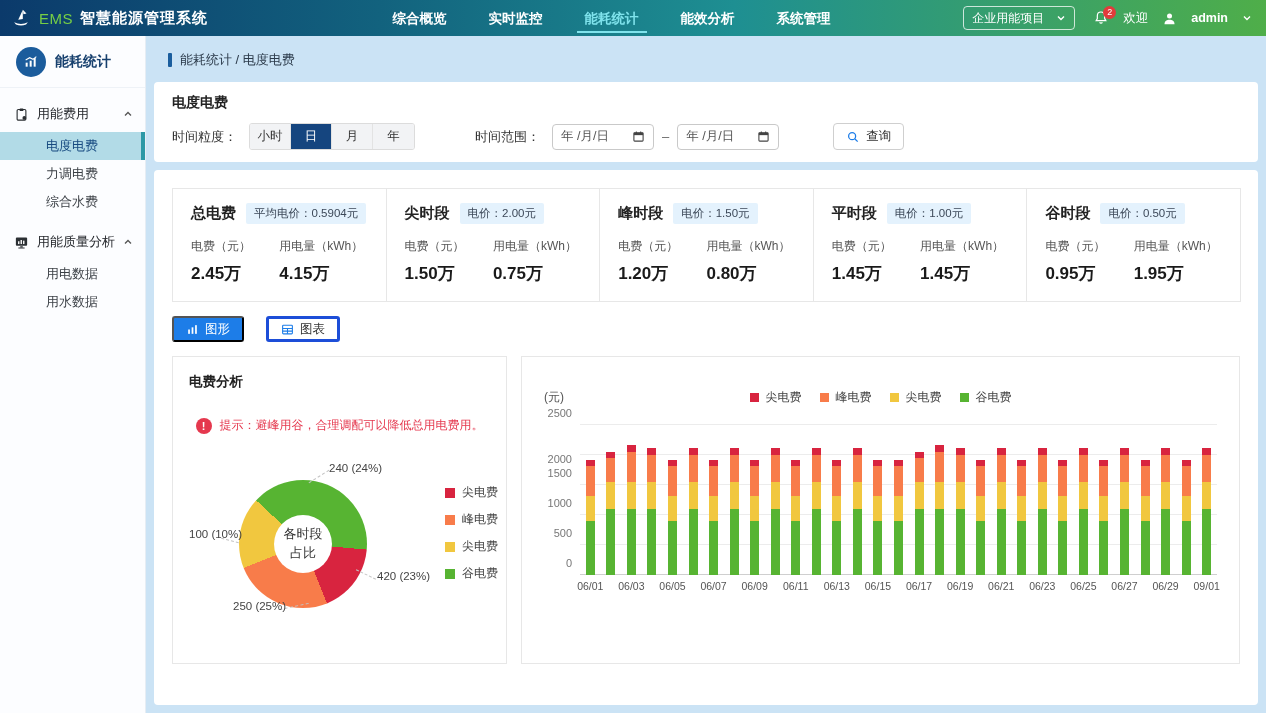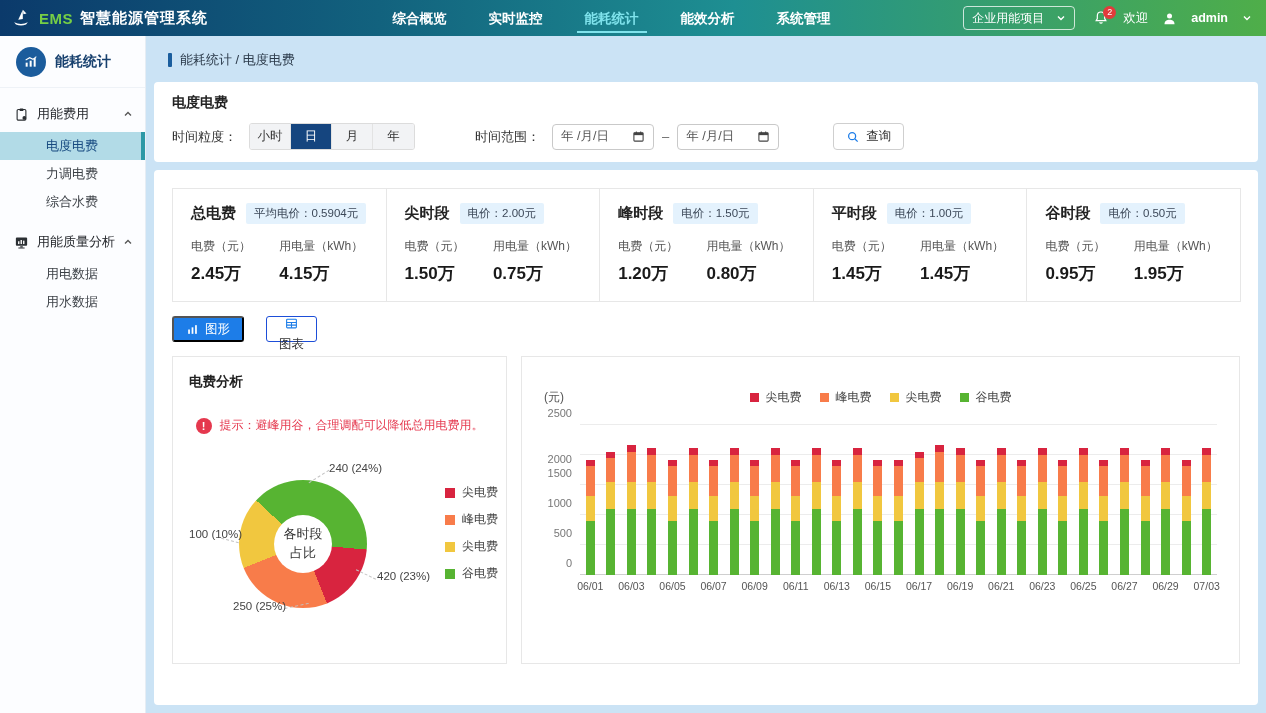--- a/index.html
+++ b/index.html
@@ -3,21 +3,21 @@
 <meta charset="utf-8">
 <style>
   * { margin:0; padding:0; box-sizing:border-box; }
   html,body { width:1266px; height:713px; overflow:hidden; }
   body { font-family:"Liberation Sans","DejaVu Sans",sans-serif; background:#cbe3f5; font-size:13px; color:#333; }
 
   
   .topbar { height:36px; display:flex; align-items:center; padding:0 14px 0 10px;
     background:linear-gradient(90deg,#0b3a6b 0%,#12627e 30%,#1e8f92 58%,#4fae49 100%); color:#fff; }
   .brand { display:flex; align-items:center; gap:7px; min-width:250px; }
-  .brand .ems { color:#76cf45; font-weight:bold; font-size:15px; letter-spacing:.5px; }
+  .brand .ems { color:#76cf45; font-weight:normal; font-size:15px; letter-spacing:.5px; }
   .brand .apptitle { color:#fff; font-weight:bold; font-size:15px; letter-spacing:1px; }
   .mainnav { flex:1; display:flex; justify-content:center; gap:38px; }
   .nav-item { color:#fff; font-size:13.5px; font-weight:bold; cursor:pointer; padding:9px 2px 7px; position:relative; }
   .nav-item.active { color:#7fe3ec; }
   .nav-item.active::after { content:""; position:absolute; left:-6px; right:-6px; bottom:2px; height:2px; background:#7fe3ec; }
   .topright { display:flex; align-items:center; gap:14px; }
   .proj-select { display:flex; align-items:center; justify-content:space-between; width:112px; height:24px;
     border:1px solid rgba(255,255,255,.75); border-radius:4px; padding:0 8px; font-size:12px; cursor:pointer; }
   .bellwrap { position:relative; cursor:pointer; margin-left:4px; }
   .bell-badge { position:absolute; top:-4px; right:-7px; min-width:13px; height:13px; border-radius:7px;
@@ -64,21 +64,21 @@
   .stat-title { font-size:15px; font-weight:bold; color:#222; }
   .stat-badge { background:#e4f2fd; color:#3c4858; font-size:11.5px; padding:3px 8px; border-radius:2px; white-space:nowrap; }
   .stat-cols { display:flex; margin-top:14px; }
   .stat-col { width:50%; }
   .stat-lab { font-size:12px; color:#555; }
   .stat-val { font-size:17px; font-weight:bold; color:#1a1a1a; margin-top:7px; }
 
   .toggle-row { display:flex; gap:22px; margin:14px 0 14px; }
   .tg-btn { display:flex; align-items:center; gap:6px; height:26px; padding:0 12px; border-radius:3px; font-size:12.5px; cursor:pointer; }
   .tg-btn.primary { background:#1d7de8; color:#fff; }
-  .tg-btn.ghost { background:#fff; border:1px solid #1d4ed8; color:#333;flex-direction:column; }
+  .tg-btn.ghost { background:#fff; border:3px solid #1d4ed8; color:#333; }
 
   .charts-row { display:flex; gap:14px; }
   .chart-card { border:1px solid #e7e7e7; background:#fff; height:308px; padding:16px; }
   .chart-card.left { width:335px; flex-shrink:0; }
   .chart-card.right { flex:1; }
   .chart-title { font-size:13.5px; font-weight:bold; color:#222; }
 
   .warn-row { display:flex; align-items:center; justify-content:center; gap:8px; margin-top:26px; }
   .warn-ico { width:16px; height:16px; border-radius:50%; background:#e5384e; color:#fff; font-size:11px; font-weight:bold;
     display:flex; align-items:center; justify-content:center; flex-shrink:0; }
@@ -665,21 +665,21 @@
                     <div class="seg-piece" style="height: 54px; background: rgb(87, 180, 50);"></div>
                     <div class="seg-piece" style="height: 25.2px; background: rgb(241, 199, 63);"></div>
                     <div class="seg-piece" style="height: 30px; background: rgb(248, 124, 74);"></div>
                     <div class="seg-piece" style="height: 6px; background: rgb(216, 36, 63);"></div>
                   </div>
                   <div class="bar-col">
                     <div class="seg-piece" style="height: 66px; background: rgb(87, 180, 50);"></div>
                     <div class="seg-piece" style="height: 27px; background: rgb(241, 199, 63);"></div>
                     <div class="seg-piece" style="height: 27px; background: rgb(248, 124, 74);"></div>
                     <div class="seg-piece" style="height: 6.6px; background: rgb(216, 36, 63);"></div>
-                    <span class="xlab">07/03</span>
+                    <span class="xlab">09/01</span>
                   </div>
                 </div>
             </div>
           </div>
         </div>
 
       </div>
     </section>
   </main>
 </div>

